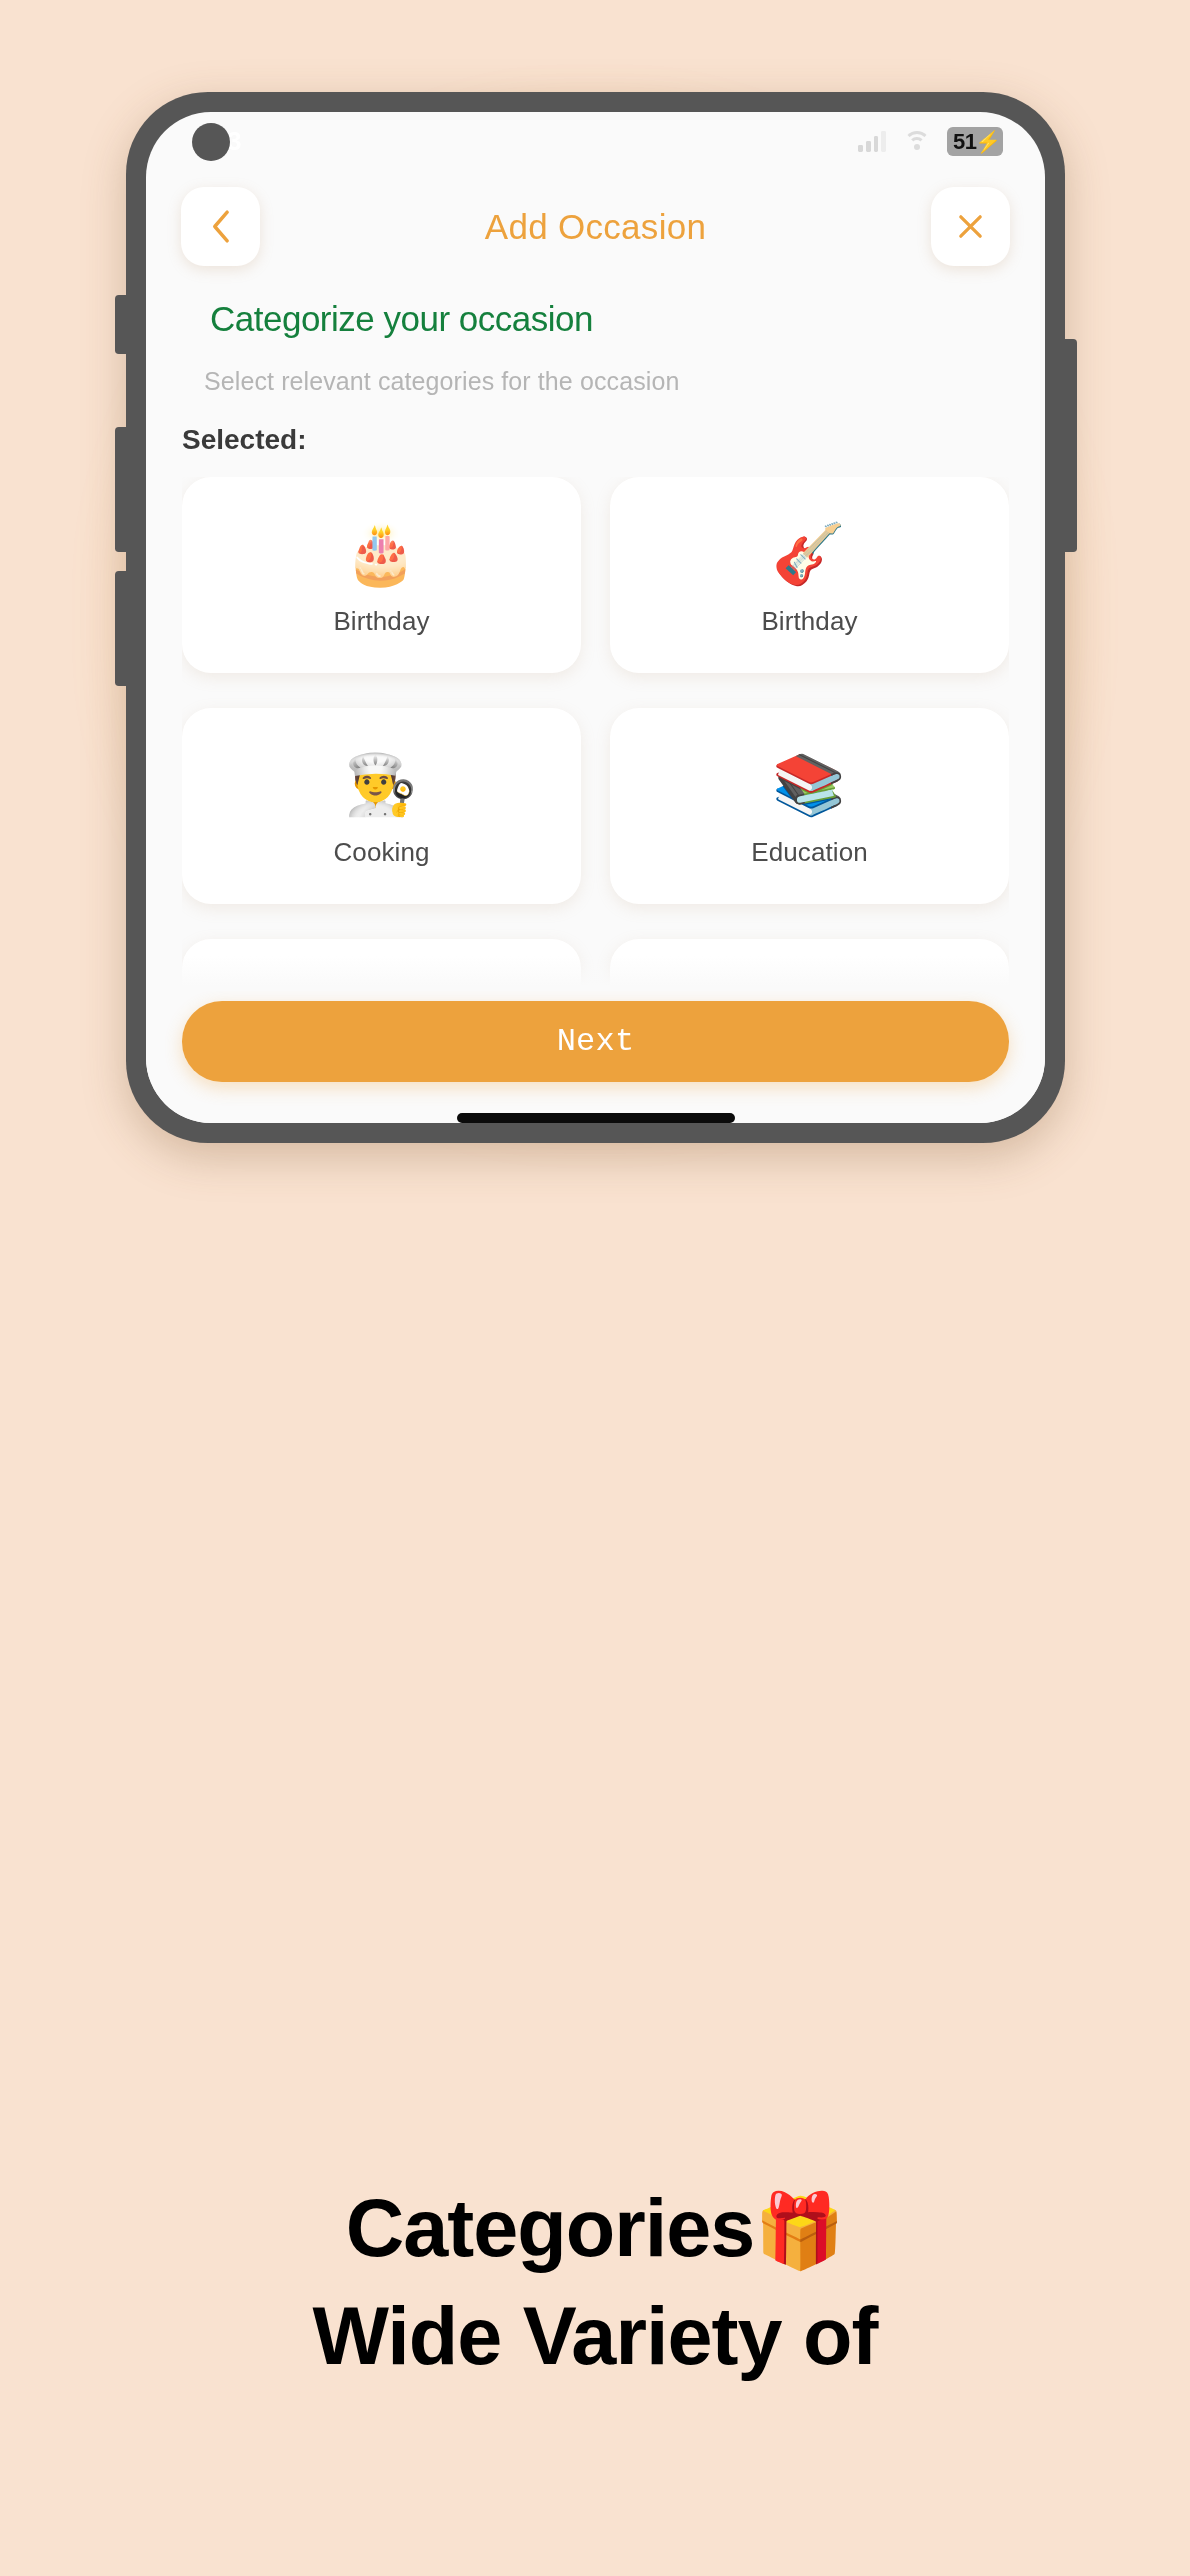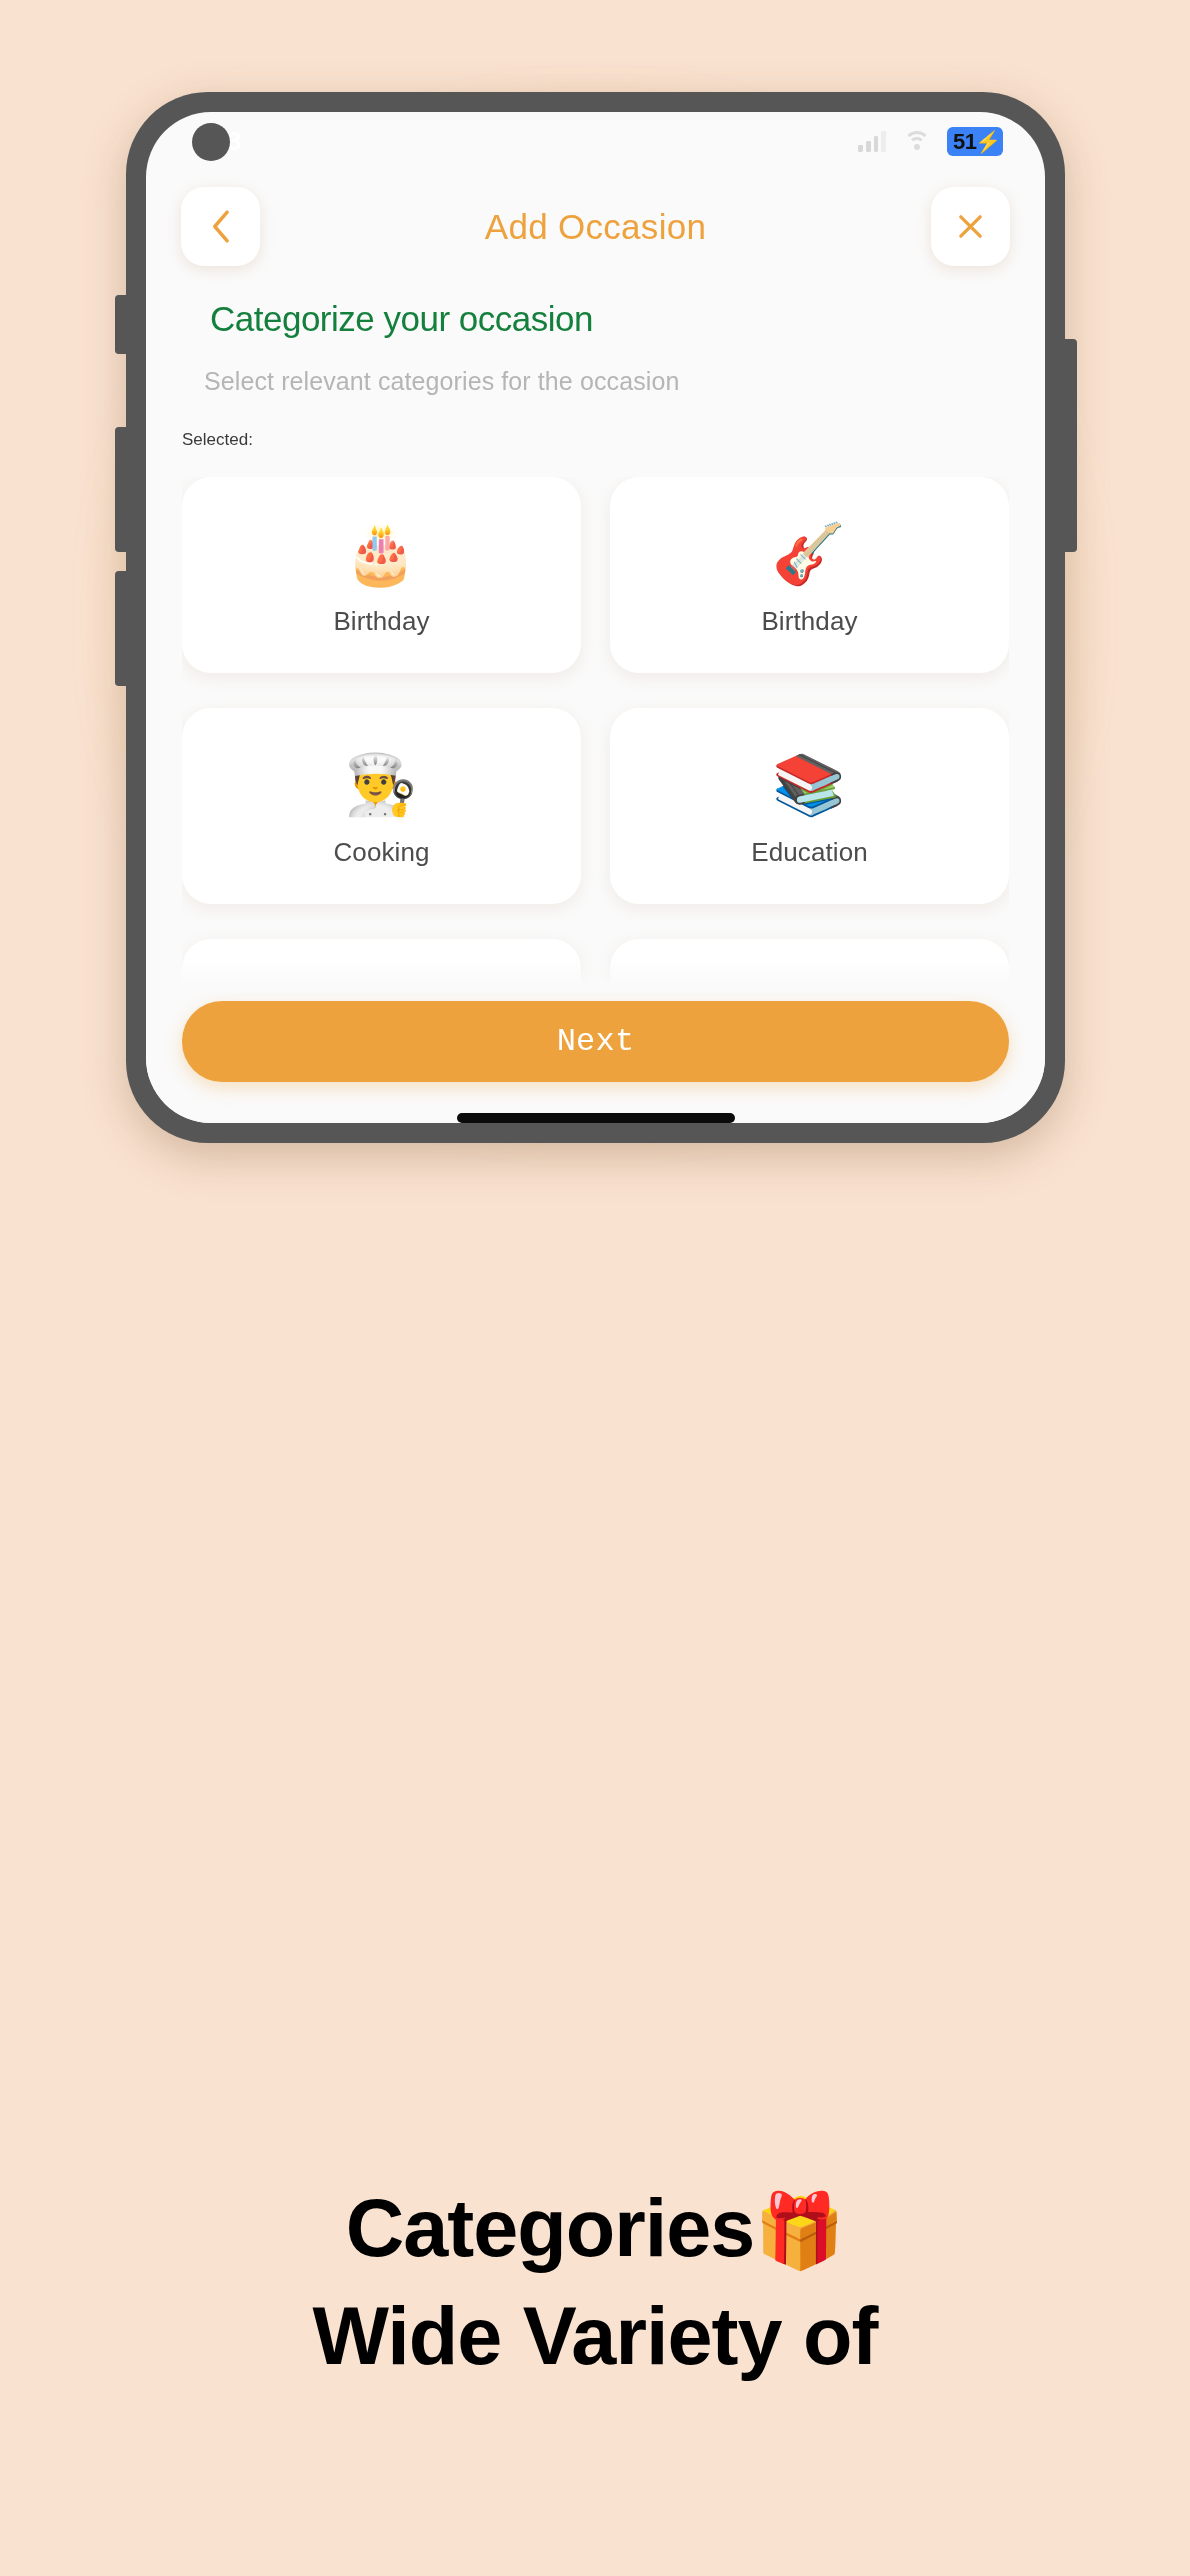--- a/index.html
+++ b/index.html
@@ -118,21 +118,21 @@
   .wifi-icon span:nth-child(1) { width: 27px; height: 27px; top: 0; }
   .wifi-icon span:nth-child(2) { width: 16.3px; height: 16.3px; top: 5.8px; }
   .wifi-icon span:nth-child(3) {
     width: 5.8px; height: 5.8px; top: 13.4px; border-radius: 50%;
     background: #dcdcdc; border-color: #dcdcdc;
   }
 
   .battery-badge {
     display: flex;
     align-items: center;
-    background: #3b82f6;
+    background: #a3a3a3;
     border-radius: 5.8px;
     padding: 1px 1.9px 1px 5.8px;
     height: 29px;
     font-size: 22px;
     font-weight: 700;
     color: #111;
     letter-spacing: -0.5px;
   }
   .battery-badge .bolt { font-size: 21px; margin-left: -1px; }
 
@@ -191,27 +191,28 @@
 
   .page-subtitle {
     font-size: 25px;
     color: #b5b5b5;
     margin-top: 29px;
     letter-spacing: 0.1px;
     margin-left: 22px;
   }
 
   .selected-row {
-    font-size: 17px;
+    font-size: 28px;
     color: #3a3a3a;
     margin-top: 29px;
     display: flex;
     align-items: center;
     gap: 11.5px;
     min-height: 29px;
+    font-weight: bold;
   }
   .selected-chips { display: flex; gap: 9.6px; }
 
   
   .grid-wrap {
     margin-top: 23px;
     flex: 1 1 auto;
     overflow: hidden;
     position: relative;
   }

